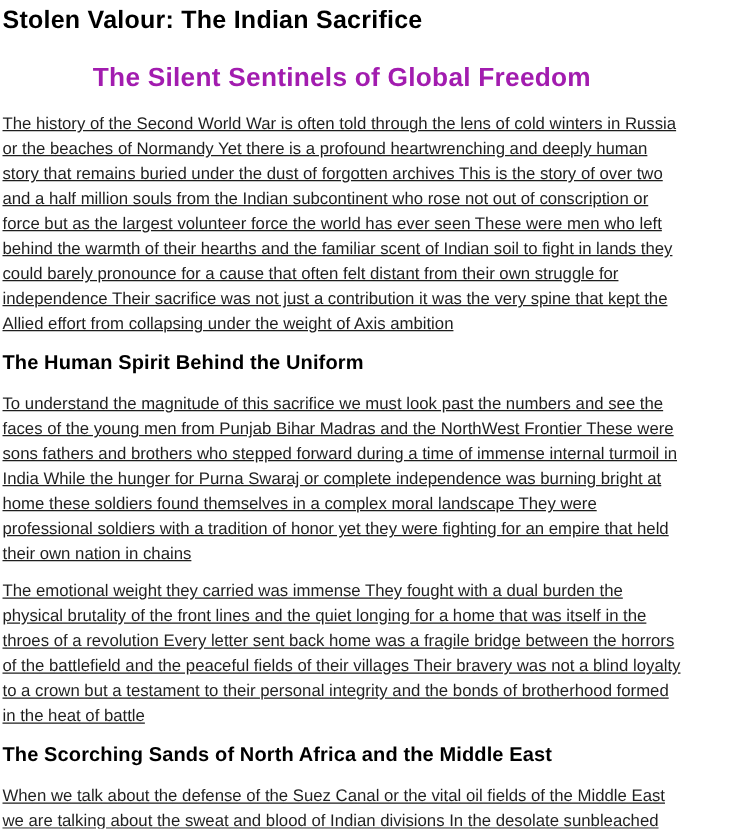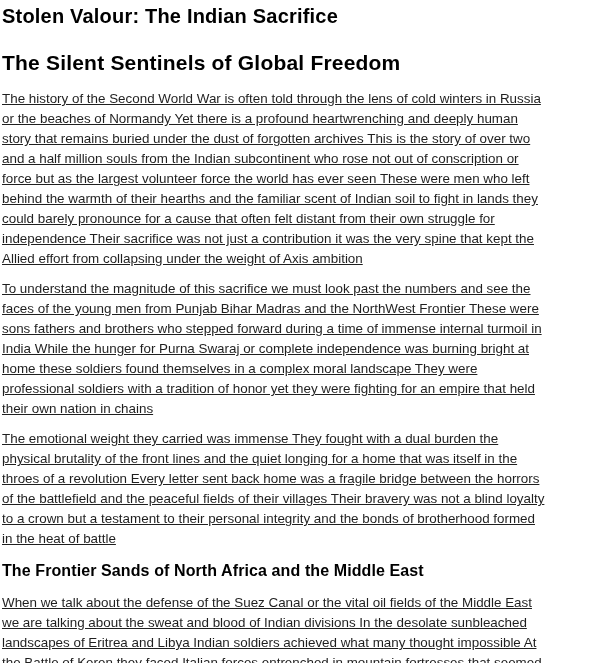--- a/index.html
+++ b/index.html
@@ -25,22 +25,23 @@
     font-weight: bold;
     letter-spacing: 0.2px;
     color: #000000;
     margin: 2px 0 0 0;
   }
   .doc-subtitle {
     font-size: 21px;
     line-height: 26px;
     font-weight: bold;
     letter-spacing: 0.2px;
-    color: #000000;
+    color: #a21caf;
     margin: 22px 0 13px 0;
+    text-align: center;
   }
   .section-heading {
     font-size: 16px;
     line-height: 24px;
     font-weight: bold;
     letter-spacing: 0.1px;
     color: #000000;
     margin: 10px 0 9px 0;
   }
   .body-para {
@@ -53,22 +54,23 @@
 
 <div class="page">
 
   <h1 class="doc-title">Stolen Valour: The Indian Sacrifice</h1>
 
   <h2 class="doc-subtitle">The Silent Sentinels of Global Freedom</h2>
 
   <p class="body-para">The history of the Second World War is often told through the lens of cold winters in Russia or the beaches of Normandy Yet there is a profound heartwrenching and deeply human story that remains buried under the dust of forgotten archives This is the story of over two and a half million souls from the Indian subcontinent who rose not out of conscription or force but as the largest volunteer force the world has ever seen These were men who left behind the warmth of their hearths and the familiar scent of Indian soil to fight in lands they could barely pronounce for a cause that often felt distant from their own struggle for independence Their sacrifice was not just a contribution it was the very spine that kept the Allied effort from collapsing under the weight of Axis ambition</p>
 
   <div>
+    <h3 class="section-heading">The Human Spirit Behind the Uniform</h3>
     <p class="body-para">To understand the magnitude of this sacrifice we must look past the numbers and see the faces of the young men from Punjab Bihar Madras and the NorthWest Frontier These were sons fathers and brothers who stepped forward during a time of immense internal turmoil in India While the hunger for Purna Swaraj or complete independence was burning bright at home these soldiers found themselves in a complex moral landscape They were professional soldiers with a tradition of honor yet they were fighting for an empire that held their own nation in chains</p>
     <p class="body-para">The emotional weight they carried was immense They fought with a dual burden the physical brutality of the front lines and the quiet longing for a home that was itself in the throes of a revolution Every letter sent back home was a fragile bridge between the horrors of the battlefield and the peaceful fields of their villages Their bravery was not a blind loyalty to a crown but a testament to their personal integrity and the bonds of brotherhood formed in the heat of battle</p>
   </div>
 
   <div>
-    <h3 class="section-heading">The Frontier Sands of North Africa and the Middle East</h3>
+    <h3 class="section-heading">The Scorching Sands of North Africa and the Middle East</h3>
     <p class="body-para">When we talk about the defense of the Suez Canal or the vital oil fields of the Middle East we are talking about the sweat and blood of Indian divisions In the desolate sunbleached landscapes of Eritrea and Libya Indian soldiers achieved what many thought impossible At the Battle of Keren they faced Italian forces entrenched in mountain fortresses that seemed</p>
   </div>
 
 </div>
 
 </body></html>

